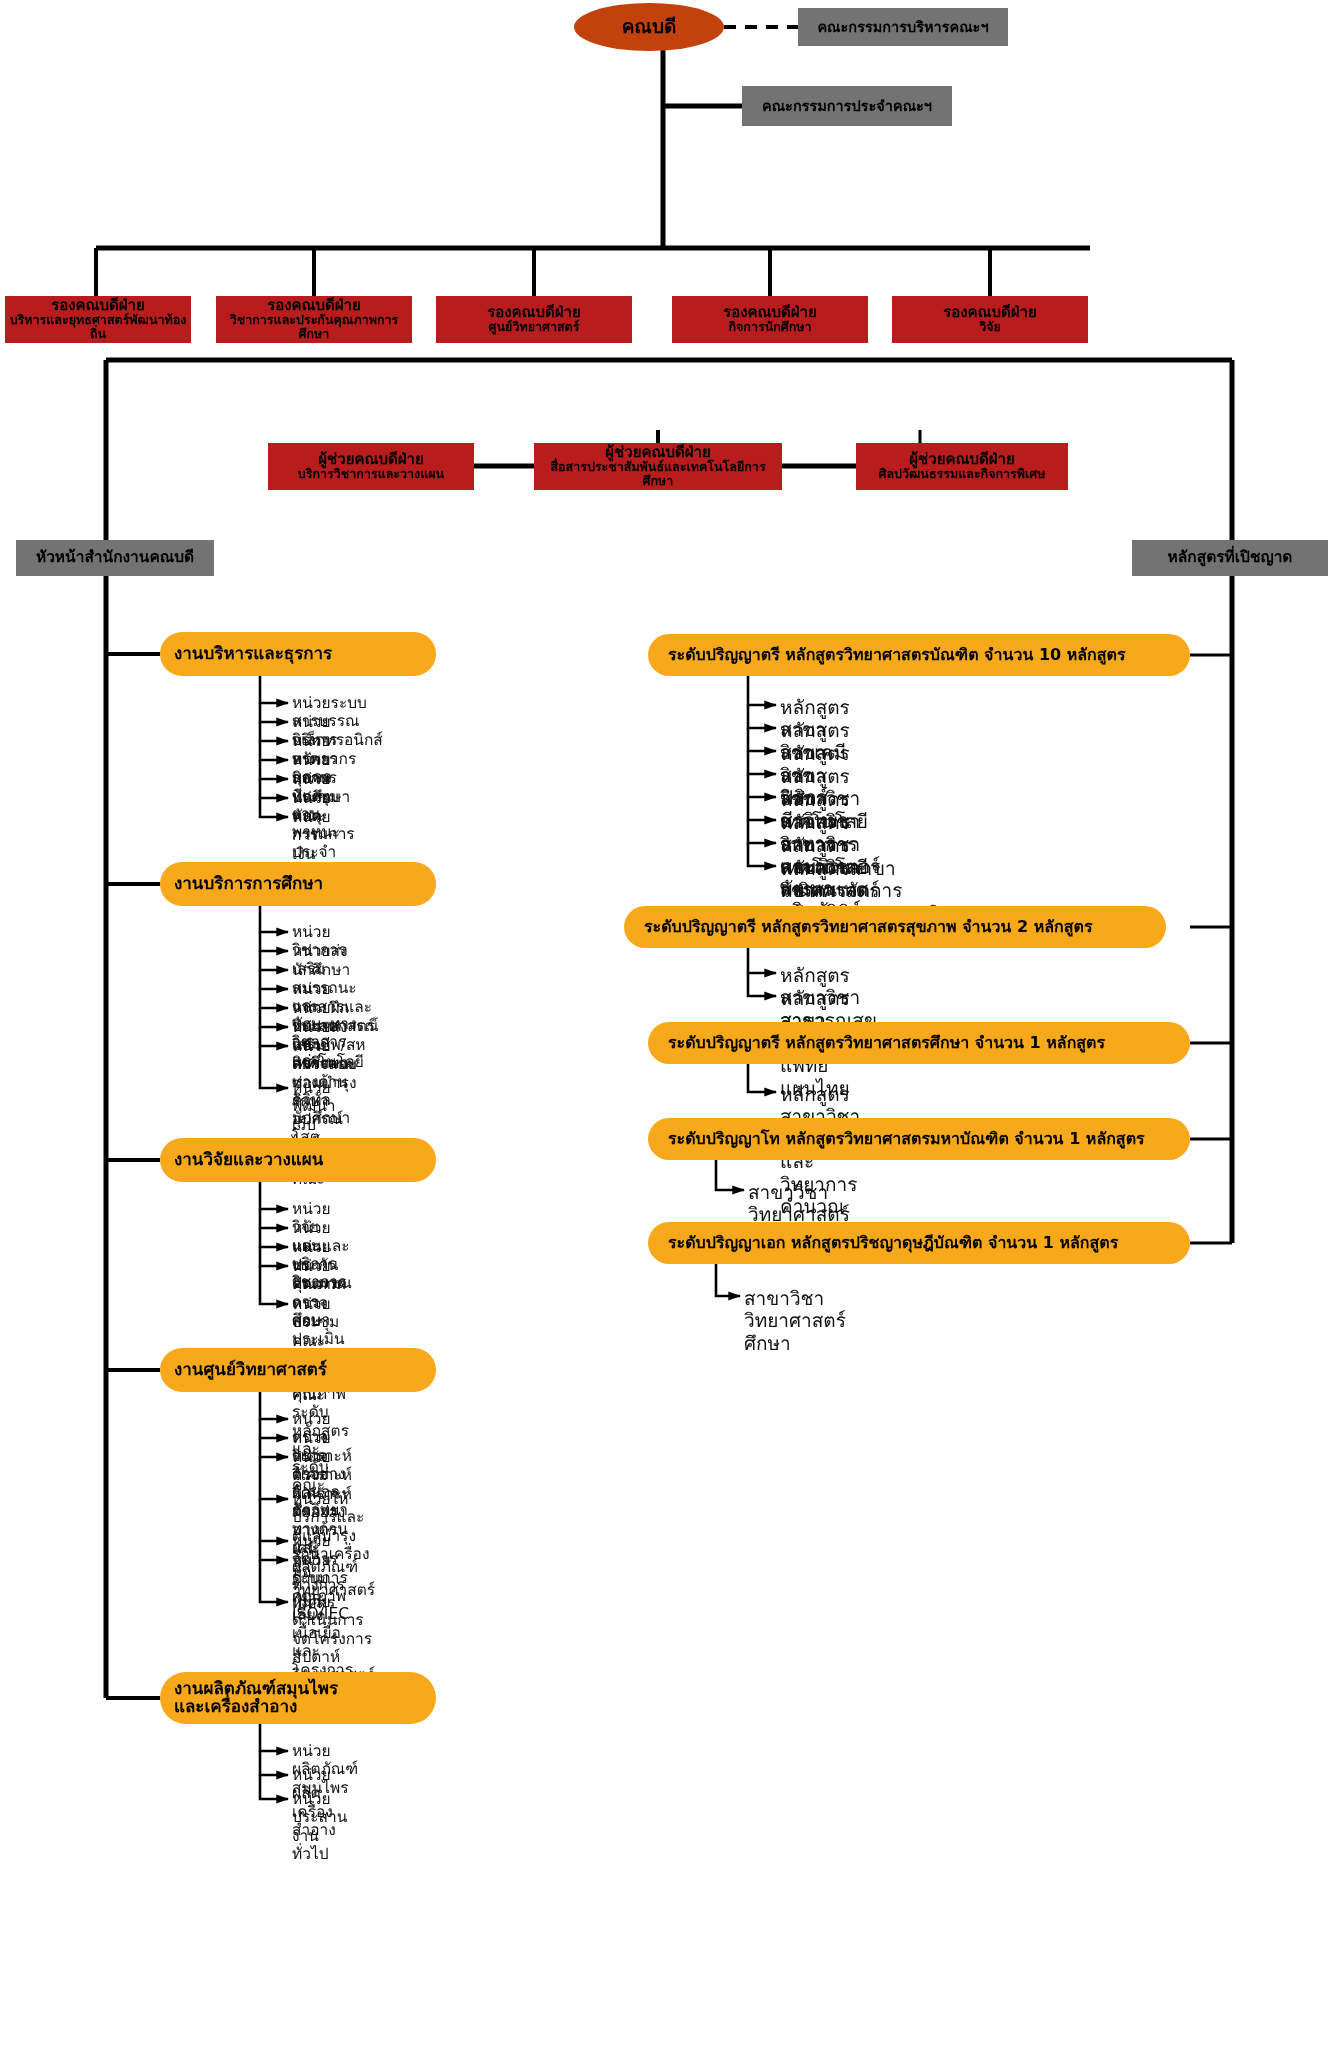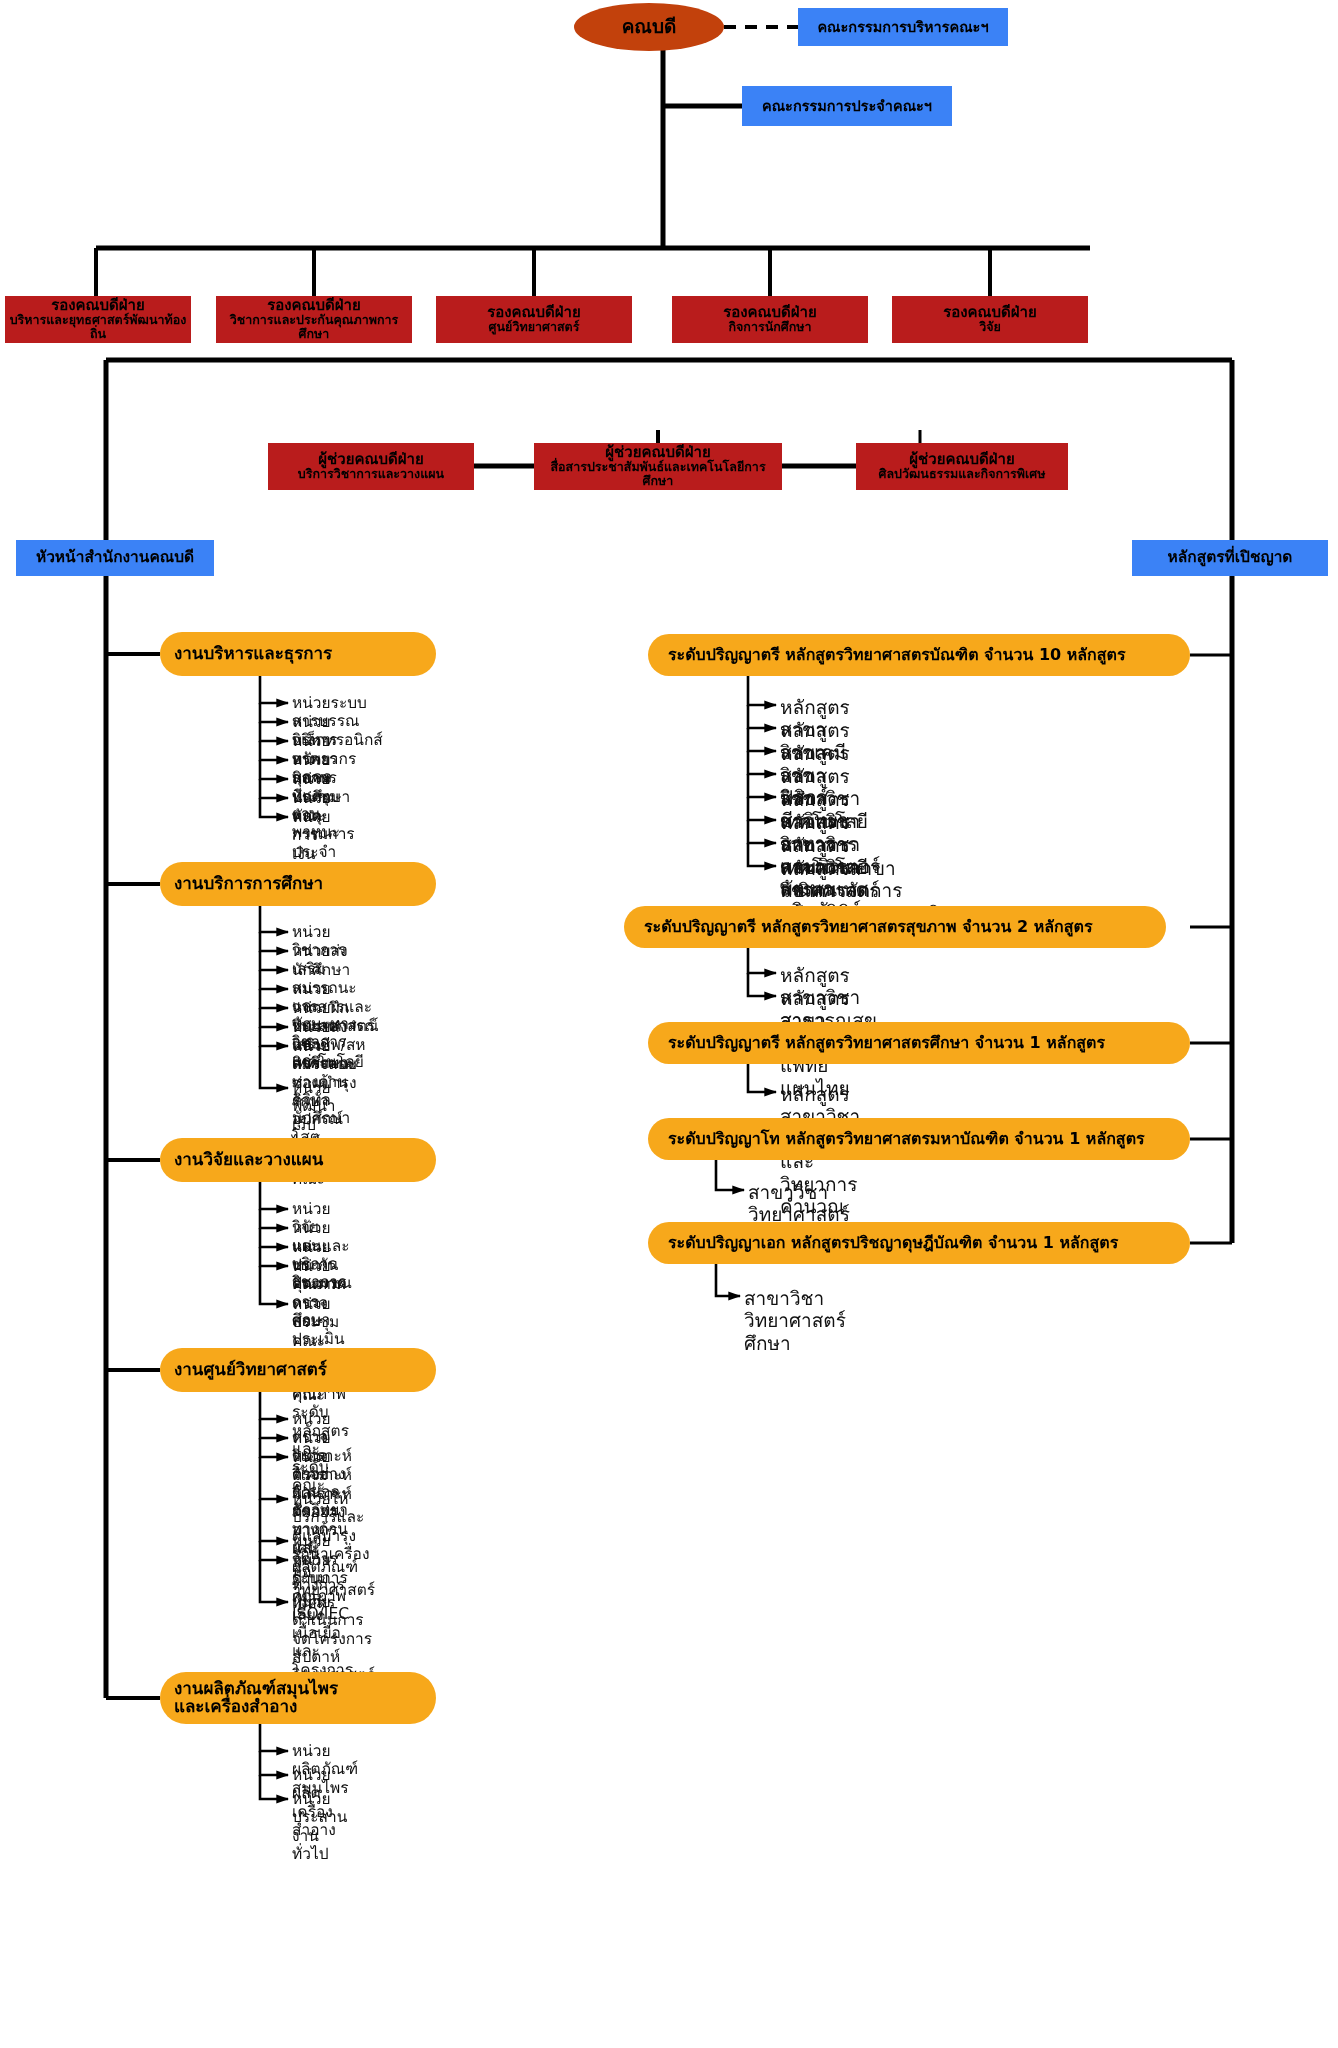--- a/index.html
+++ b/index.html
@@ -23,21 +23,21 @@
     display: flex;
     flex-direction: column;
     align-items: center;
     justify-content: center;
     text-align: center;
     color: #000000;
     font-weight: bold;
     line-height: 1.12;
     z-index: 3;
   }
-  .sq { background: #3b82f6; }
+  .sq { background: #737373; }
   .pale { background: #b91c1c; }
   .pill {
     background: #F7A81B;
     border-radius: 34px;
   }
   .ellipse {
     background: #c2410c;
     border-radius: 50%;
   }
   .l1 { font-size: 15px; }

